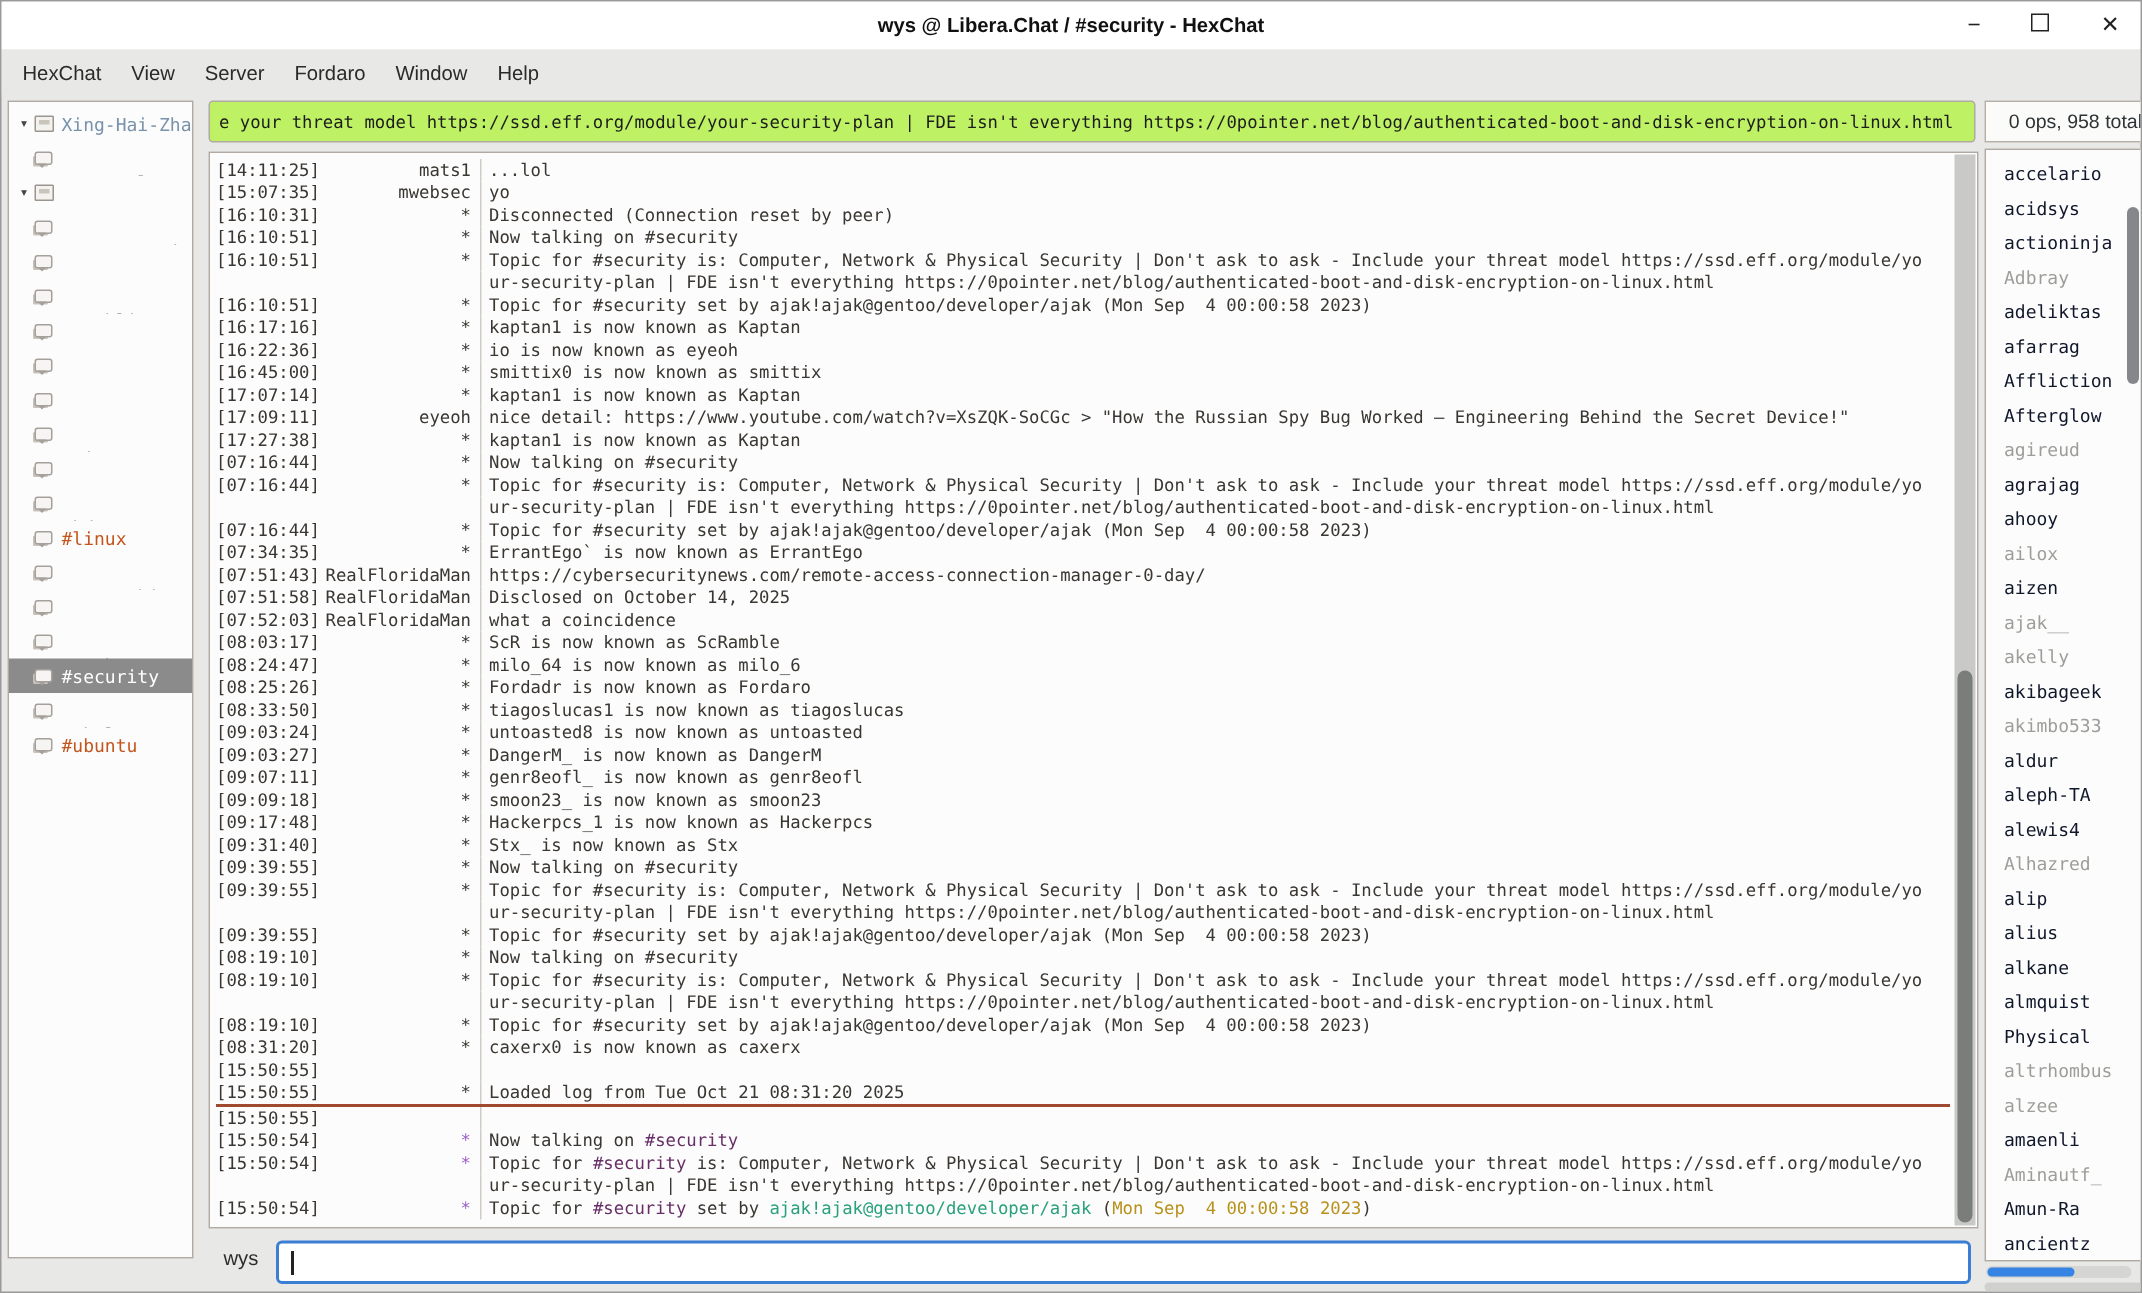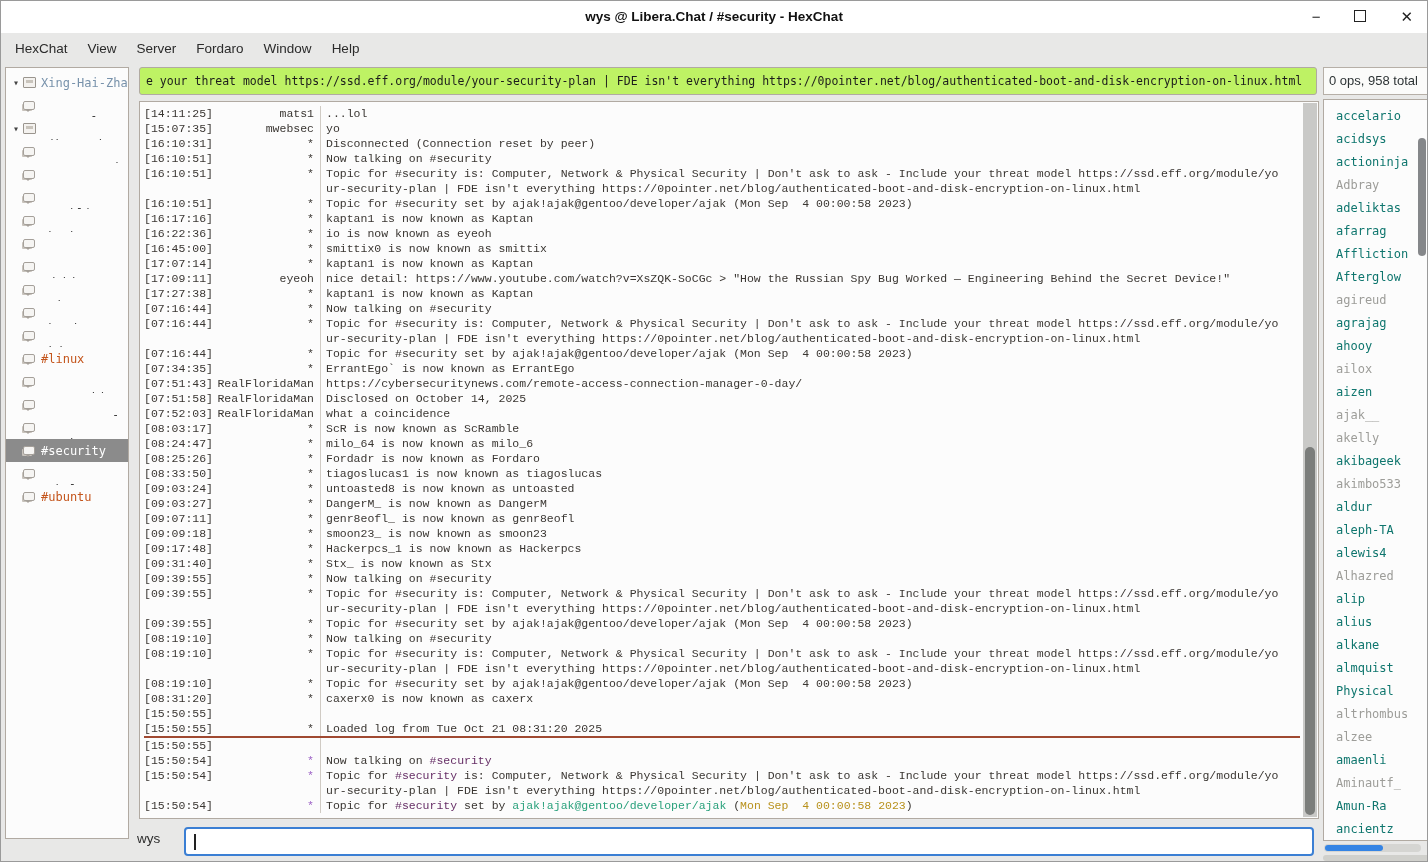--- a/index.html
+++ b/index.html
@@ -22,21 +22,21 @@
   .menubar { position:absolute; left:0; top:32px; width:100%; height:30px; background:#e8e8e7;
     display:flex; align-items:center; padding-left:4px; }
   .menu-item { padding:5px 10px; font-size:13.5px; color:#2b2b2b; }
   
   .topic-entry { position:absolute; left:138px; top:66px; width:1178px; height:28px;
     background:#bef264; border:1px solid #b1aaa2; border-radius:3px;
     font-family:"DejaVu Sans Mono", monospace; font-size:11.5px; color:#1c1c1c;
     line-height:26px; padding:0 6px; white-space:pre; overflow:hidden; }
   .usercount { position:absolute; left:1322px; top:66px; width:106px; height:28px;
     background:#fbfbfa; border:1px solid #b6afa7; font-size:13px; color:#2e3436;
-    line-height:26px; padding-left:5px; white-space:nowrap; overflow:hidden; }
+    line-height:26px; padding-left:5px; white-space:nowrap; overflow:hidden;text-align:right; }
   
   .tree-panel { position:absolute; left:4px; top:66px; width:124px; height:772px;
     background:#fcfcfc; border:1px solid #b1aaa2; overflow:hidden;
     font-family:"DejaVu Sans Mono", monospace; font-size:12px; }
   .tree-inner { padding-top:3px; }
   .tree-row { height:23px; display:flex; align-items:center; white-space:nowrap; overflow:hidden; }
   .tree-row.sel { background:#8b8b8b; }
   .expander { width:14px; margin-left:3px; color:#444; font-size:10px; text-align:center; flex:none; }
   .srv-icon { width:13px; height:11px; border:1px solid #9a958e; border-radius:1px; margin-right:5px; flex:none;
     position:relative; background:#f4f2ef; }
@@ -49,44 +49,44 @@
   .tree-label { overflow:hidden; white-space:nowrap; }
   .tree-label.normal { color:#404040;margin-top:32px; }
   .tree-label.server-alt { color:#7892ab; }
   .tree-label.active { color:#c4551c; }
   .tree-label.selected { color:#ffffff; }
   
   .chat-panel { position:absolute; left:138px; top:100px; width:1180px; height:718px;
     background:#fcfcfc; border:1px solid #b1aaa2; overflow:hidden;
     font-family:"DejaVu Sans Mono", monospace; font-size:11.5px; line-height:15px; color:#3a3632; }
   .chat-inner { padding:4px 0 0 4px; }
-  .chat-row { display:flex; height:15px;font-family:Liberation Mono, monospace; }
+  .chat-row { display:flex; height:15px; }
   .chat-t { width:72px; flex:none; white-space:pre; }
   .chat-n { width:104px; flex:none; text-align:right; padding-right:6px; white-space:pre; overflow:hidden; }
   .chat-n.live { color:#9b5fc5; }
   .chat-m { flex:1; border-left:1px solid #d0cbc4; padding-left:5px; white-space:pre; overflow:hidden; }
   .seg-chan { color:#662e66; }
   .seg-host { color:#2aa17c; }
   .seg-date { color:#b8911c; }
   .marker-line { height:2px; background:#a04931; margin-right:18px; }
   .chat-scroll { position:absolute; right:1px; top:1px; bottom:1px; width:14px; background:#c9c9c7; }
   .chat-thumb { position:absolute; left:2px; width:10px; top:344px; height:368px; border-radius:5px; background:#7b7d7b; }
   
   .userlist-panel { position:absolute; left:1322px; top:98px; width:106px; height:742px;
     background:#fcfcfc; border:1px solid #b1aaa2; overflow:hidden;
     font-family:"DejaVu Sans Mono", monospace; font-size:12px; }
   .ul-inner { padding-top:5px; }
-  .user-row { height:23px; line-height:23px; padding-left:12px; color:#0f766e; white-space:nowrap; overflow:hidden; }
+  .user-row { height:23px; line-height:23px; padding-left:12px; color:#0f172a; white-space:nowrap; overflow:hidden; }
   .user-row.away { color:#9d9d99; }
   .ul-thumb { position:absolute; right:2px; top:38px; width:8px; height:118px; border-radius:4px; background:#85878a; }
   .ul-hscroll { position:absolute; left:1323px; top:843px; width:97px; height:8px; background:#d5d5d2; border-radius:4px; }
   .ul-hthumb { position:absolute; left:1px; top:1px; width:58px; height:6px; background:#3584e4; border-radius:3px; }
   .ul-hscroll2 { position:absolute; left:1322px; top:854px; width:106px; height:6px; background:#d0d0cc; border-radius:3px; }
   
-  .nick-label { position:absolute; left:136px; top:830px; font-size:13.5px; color:#2d2d2d; }
+  .nick-label { position:absolute; left:148px; top:830px; font-size:13.5px; color:#2d2d2d; }
   .input-entry { position:absolute; left:183px; top:826px; width:1130px; height:29px;
     background:#ffffff; border:2px solid #3b7fd4; border-radius:4px; }
   .caret { position:absolute; left:8px; top:5px; width:1.5px; height:16px; background:#222; }
 </style>
 </head>
 <body>
 
 <div class="window">
 
   <div class="titlebar">

